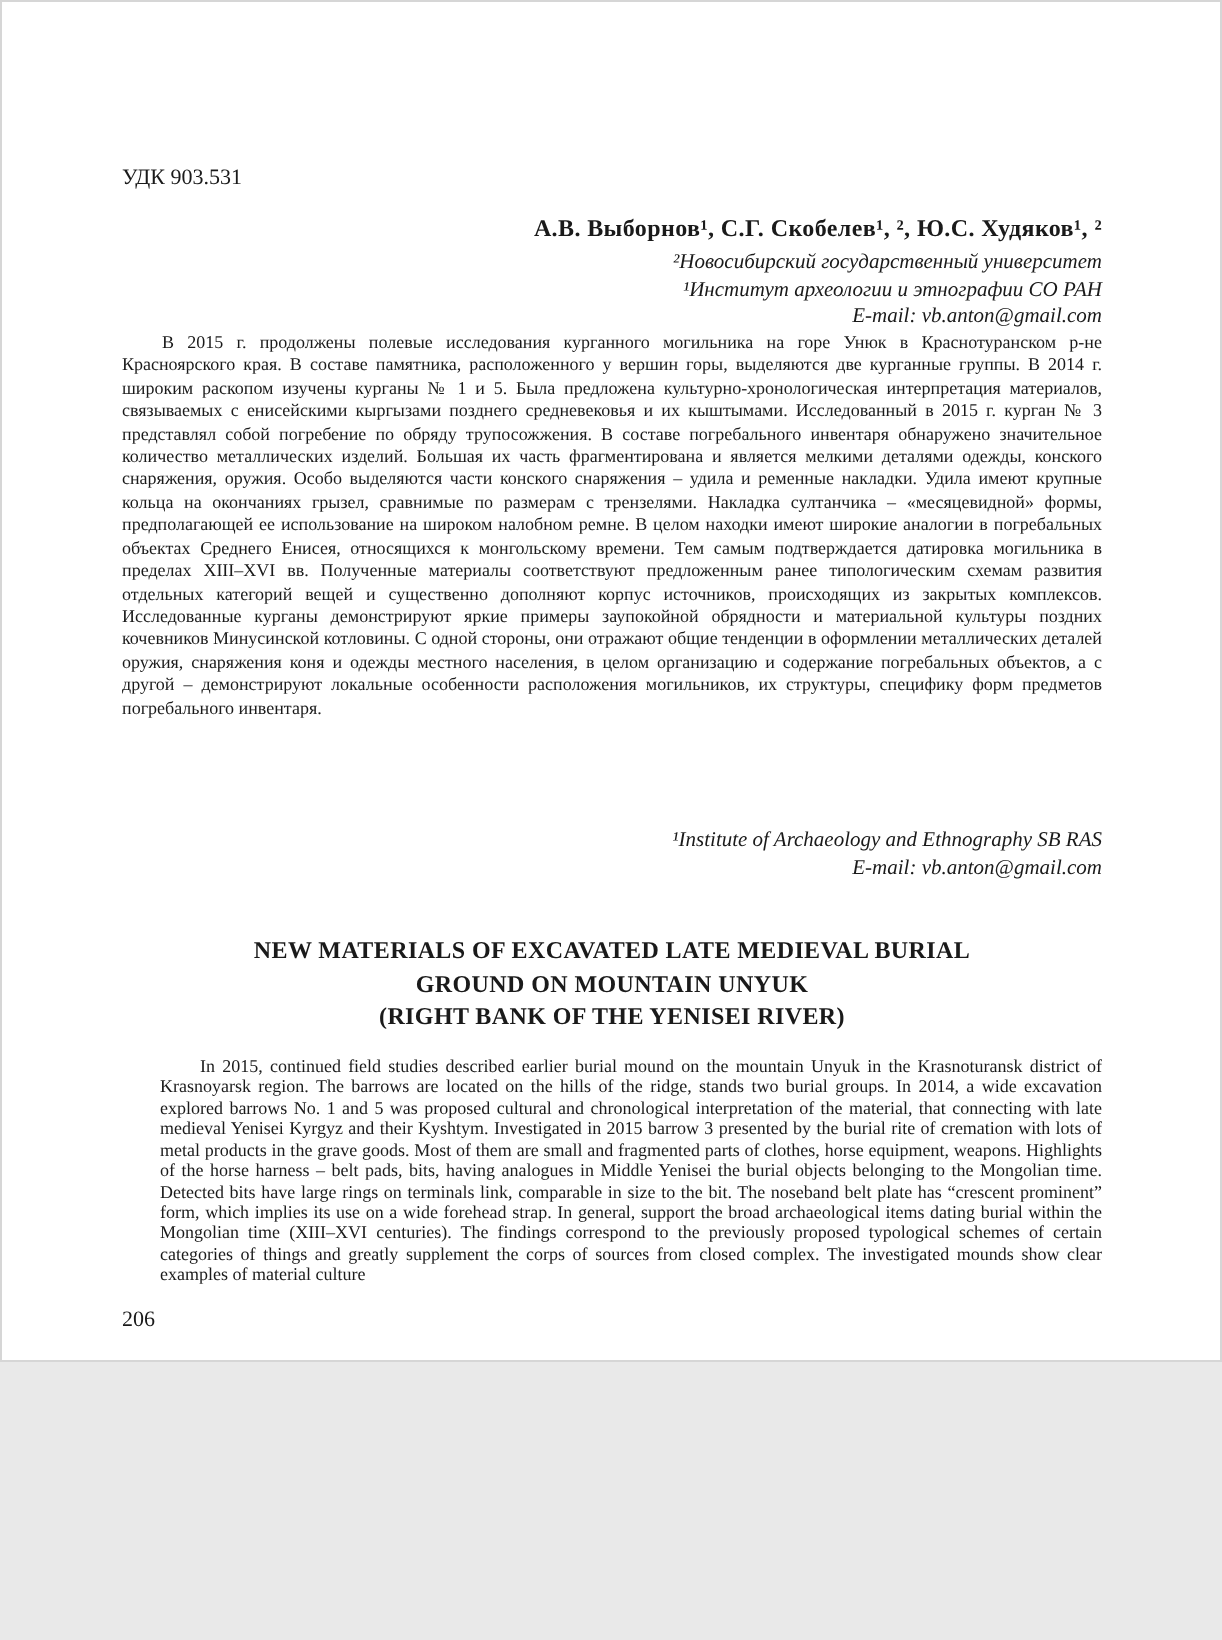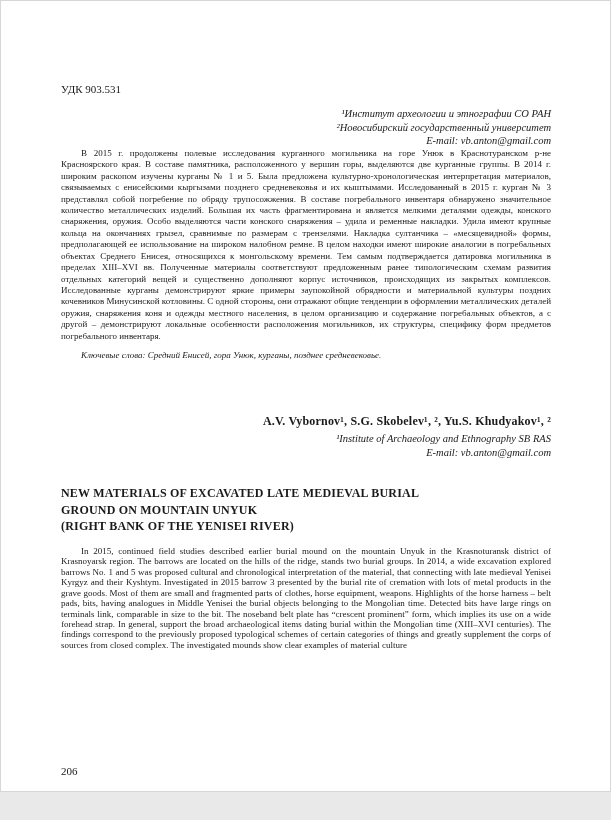--- a/index.html
+++ b/index.html
@@ -1,19 +1,19 @@
 <!DOCTYPE html>
 <html><head>
 <meta charset="utf-8">
 <style>
   html, body { margin: 0; padding: 0; background: #e9e9e9; }
   .page {
     position: relative;
     width: 611px;
-    height: 792px;
+    height: 681px;
     margin: 0 auto;
     background: #ffffff;
     border: 1px solid #d6d6d6;
     box-sizing: border-box;
     font-family: "Liberation Serif", "DejaVu Serif", serif;
     color: #1a1a1a;
     overflow: hidden;
   }
   .content {
     position: absolute;
@@ -43,34 +43,36 @@
     font-size: 12.5px;
     text-align: center;
     margin: 18px 0 14px 0;
     white-space: pre-line;
     line-height: 1.35;
     letter-spacing: 0.2px;
   }
   .title-en {
     font-weight: bold;
     font-size: 12px;
+    text-align: center;
     margin: 26px 0 12px 0;
     white-space: pre-line;
     line-height: 1.35;
     letter-spacing: 0.2px;
   }
   .abstract {
     font-size: 9px;
     text-align: justify;
     text-indent: 20px;
     line-height: 1.27;
     margin: 0;
   }
   .abstract-en {
     line-height: 1.16;
+    margin-left: 19px;
   }
   .keywords {
     font-style: italic;
     font-size: 9px;
     text-indent: 20px;
     margin: 8px 0 0 0;
   }
   .block-gap-large { height: 54px; }
   .page-number {
     position: absolute;
@@ -81,32 +83,31 @@
   }
 </style>
 </head>
 <body>
 
 <div class="page">
   <div class="content">
 
     <div class="udk">УДК 903.531</div>
 
+    <div class="authors-ru">А.В. Выборнов¹, С.Г. Скобелев¹, ², Ю.С. Худяков¹, ²</div>
+    <div class="affil-line">²Новосибирский государственный университет</div>
     <div class="affil-line">¹Институт археологии и этнографии СО РАН</div>
-    <div class="affil-line">²Новосибирский государственный университет</div>
     <div class="affil-line">E-mail: vb.anton@gmail.com</div>
 
 
     <p class="abstract">В 2015 г. продолжены полевые исследования курганного могильника на горе Унюк в Краснотуранском р-не Красноярского края. В составе памятника, расположенного у вершин горы, выделяются две курганные группы. В 2014 г. широким раскопом изучены курганы № 1 и 5. Была предложена культурно-хронологическая интерпретация материалов, связываемых с енисейскими кыргызами позднего средневековья и их кыштымами. Исследованный в 2015 г. курган № 3 представлял собой погребение по обряду трупосожжения. В составе погребального инвентаря обнаружено значительное количество металлических изделий. Большая их часть фрагментирована и является мелкими деталями одежды, конского снаряжения, оружия. Особо выделяются части конского снаряжения – удила и ременные накладки. Удила имеют крупные кольца на окончаниях грызел, сравнимые по размерам с трензелями. Накладка султанчика – «месяцевидной» формы, предполагающей ее использование на широком налобном ремне. В целом находки имеют широкие аналогии в погребальных объектах Среднего Енисея, относящихся к монгольскому времени. Тем самым подтверждается датировка могильника в пределах XIII–XVI вв. Полученные материалы соответствуют предложенным ранее типологическим схемам развития отдельных категорий вещей и существенно дополняют корпус источников, происходящих из закрытых комплексов. Исследованные курганы демонстрируют яркие примеры заупокойной обрядности и материальной культуры поздних кочевников Минусинской котловины. С одной стороны, они отражают общие тенденции в оформлении металлических деталей оружия, снаряжения коня и одежды местного населения, в целом организацию и содержание погребальных объектов, а с другой – демонстрируют локальные особенности расположения могильников, их структуры, специфику форм предметов погребального инвентаря.</p>
 
-    <p class="keywords"><span>Ключевые слова:</span><span> Средний Енисей, гора Унюк, курганы, позднее средневековье.</span></p>
 
     <div class="block-gap-large"></div>
 
-    <div class="authors-en">A.V. Vybornov¹, S.G. Skobelev¹, ², Yu.S. Khudyakov¹, ²</div>
     <div class="affil-line">¹Institute of Archaeology and Ethnography SB RAS</div>
     <div class="affil-line">E-mail: vb.anton@gmail.com</div>
 
     <div class="title-en">NEW MATERIALS OF EXCAVATED LATE MEDIEVAL BURIAL
 GROUND ON MOUNTAIN UNYUK
 (RIGHT BANK OF THE YENISEI RIVER)</div>
 
     <p class="abstract abstract-en">In 2015, continued field studies described earlier burial mound on the mountain Unyuk in the Krasnoturansk district of Krasnoyarsk region. The barrows are located on the hills of the ridge, stands two burial groups. In 2014, a wide excavation explored barrows No. 1 and 5 was proposed cultural and chronological interpretation of the material, that connecting with late medieval Yenisei Kyrgyz and their Kyshtym. Investigated in 2015 barrow 3 presented by the burial rite of cremation with lots of metal products in the grave goods. Most of them are small and fragmented parts of clothes, horse equipment, weapons. Highlights of the horse harness – belt pads, bits, having analogues in Middle Yenisei the burial objects belonging to the Mongolian time. Detected bits have large rings on terminals link, comparable in size to the bit. The noseband belt plate has “crescent prominent” form, which implies its use on a wide forehead strap. In general, support the broad archaeological items dating burial within the Mongolian time (XIII–XVI centuries). The findings correspond to the previously proposed typological schemes of certain categories of things and greatly supplement the corps of sources from closed complex. The investigated mounds show clear examples of material culture</p>
 
   </div>

